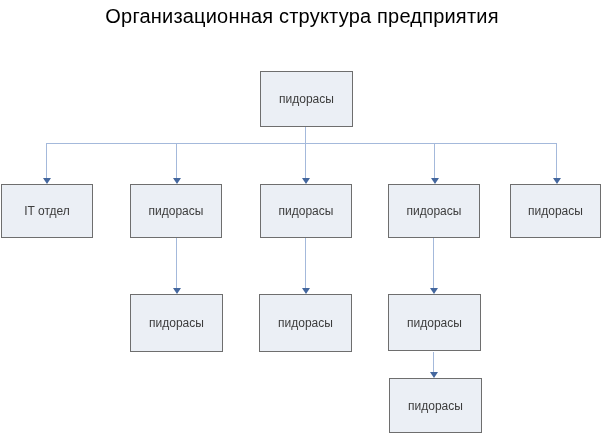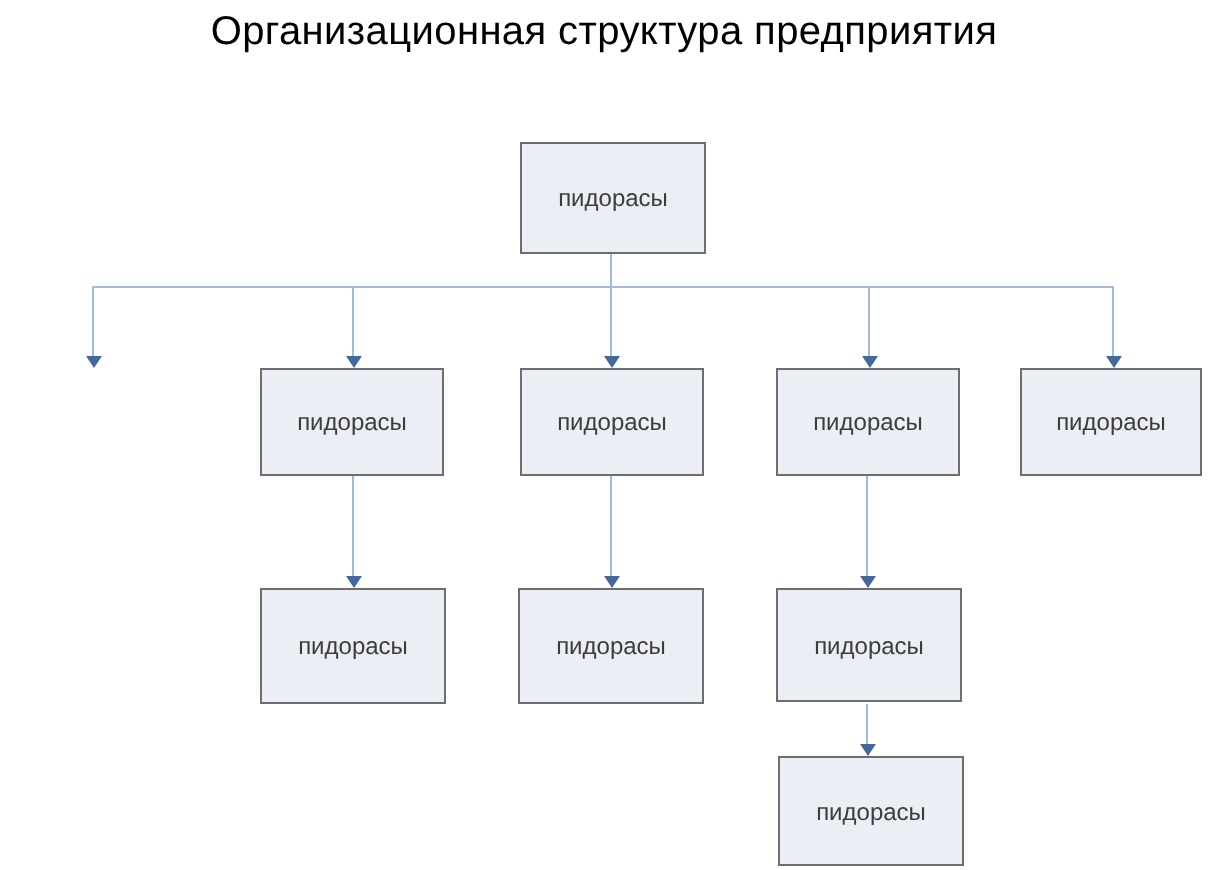--- a/index.html
+++ b/index.html
@@ -110,20 +110,21 @@
   <div class="vline" id="c-d2"></div>
   <div class="vline" id="c-d3"></div>
   <div class="vline" id="c-d4"></div>
   <div class="arrowhead" id="a-d2"></div>
   <div class="arrowhead" id="a-d3"></div>
   <div class="arrowhead" id="a-d4"></div>
   <div class="vline" id="c-d4b"></div>
   <div class="arrowhead" id="a-d4b"></div>
 
   <div class="node" id="n-root">пидорасы</div>
+  <div class="node" id="n-r2c1">IT отдел</div>
   <div class="node" id="n-r2c2">пидорасы</div>
   <div class="node" id="n-r2c3">пидорасы</div>
   <div class="node" id="n-r2c4">пидорасы</div>
   <div class="node" id="n-r2c5">пидорасы</div>
   <div class="node" id="n-r3c2">пидорасы</div>
   <div class="node" id="n-r3c3">пидорасы</div>
   <div class="node" id="n-r3c4">пидорасы</div>
   <div class="node" id="n-r4c4">пидорасы</div>
 
 </div>

